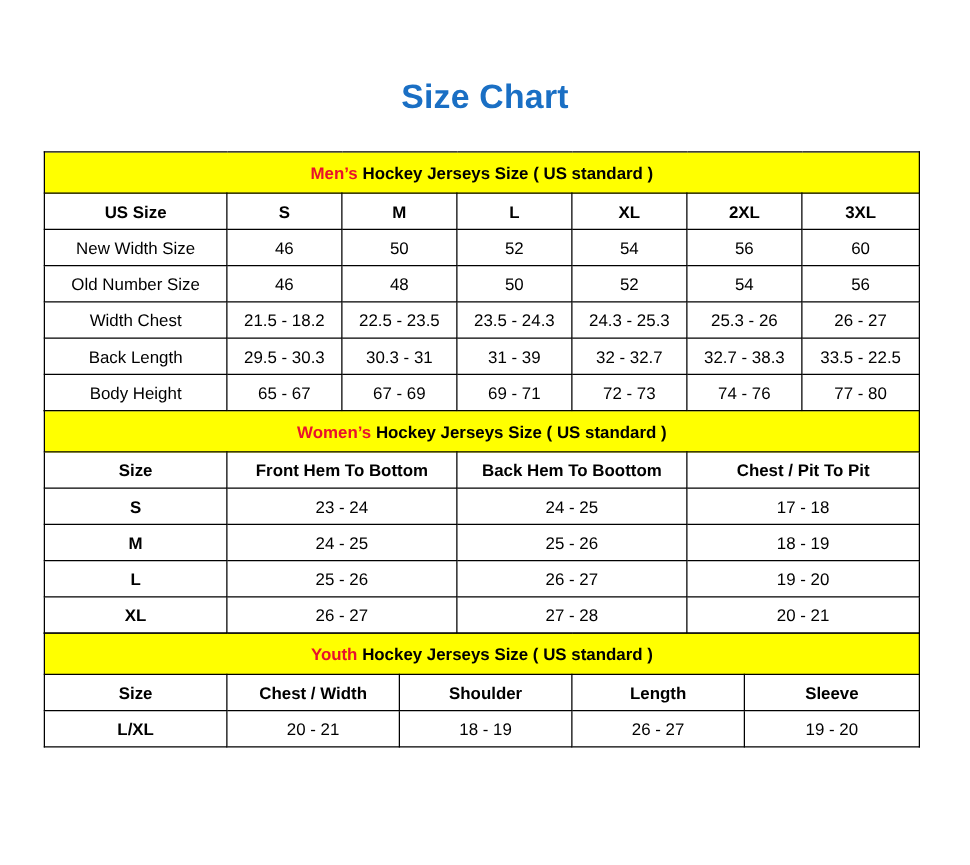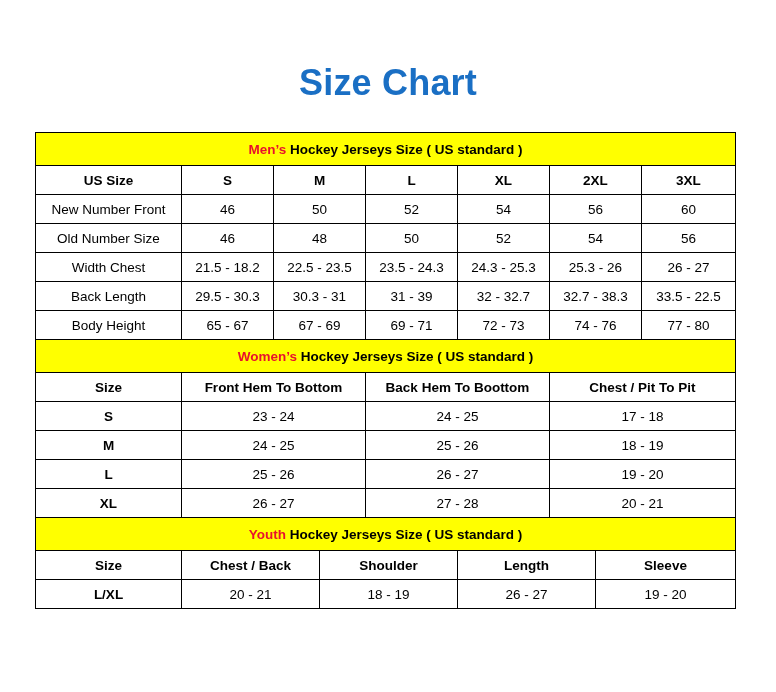--- a/index.html
+++ b/index.html
@@ -16,21 +16,21 @@
   }
   .page {
     position: relative;
     width: 776px;
     height: 692px;
     box-sizing: border-box;
   }
   .title {
     text-align: center;
     color: #1a6fc4;
-    font-size: 36px;
+    font-size: 27px;
     font-weight: bold;
     padding-top: 62px;
     letter-spacing: 0.2px;
   }
   .chart-wrap {
     margin: 28px 38px 0 35px;
   }
   table.chart {
     border-collapse: collapse;
     width: 700px;
@@ -89,21 +89,21 @@
         <tr>
           <td class="colhead">US Size</td>
           <td class="colhead">S</td>
           <td class="colhead">M</td>
           <td class="colhead">L</td>
           <td class="colhead">XL</td>
           <td class="colhead">2XL</td>
           <td class="colhead">3XL</td>
         </tr>
         <tr>
-          <td class="rowlabel">New Number Front</td>
+          <td class="rowlabel">New Width Size</td>
           <td>46</td>
           <td>50</td>
           <td>52</td>
           <td>54</td>
           <td>56</td>
           <td>60</td>
         </tr>
         <tr>
           <td class="rowlabel">Old Number Size</td>
           <td>46</td>
@@ -194,21 +194,21 @@
         <col style="width:138px">
         <col style="width:138px">
         <col style="width:140px">
       </colgroup>
       <tbody>
         <tr>
           <td class="section-head" colspan="5"><span class="accent">Youth</span><span> Hockey Jerseys Size ( US standard )</span></td>
         </tr>
         <tr>
           <td class="colhead">Size</td>
-          <td class="colhead">Chest / Back</td>
+          <td class="colhead">Chest / Width</td>
           <td class="colhead">Shoulder</td>
           <td class="colhead">Length</td>
           <td class="colhead">Sleeve</td>
         </tr>
         <tr>
           <td class="rowlabel-bold">L/XL</td>
           <td>20 - 21</td>
           <td>18 - 19</td>
           <td>26 - 27</td>
           <td>19 - 20</td>

